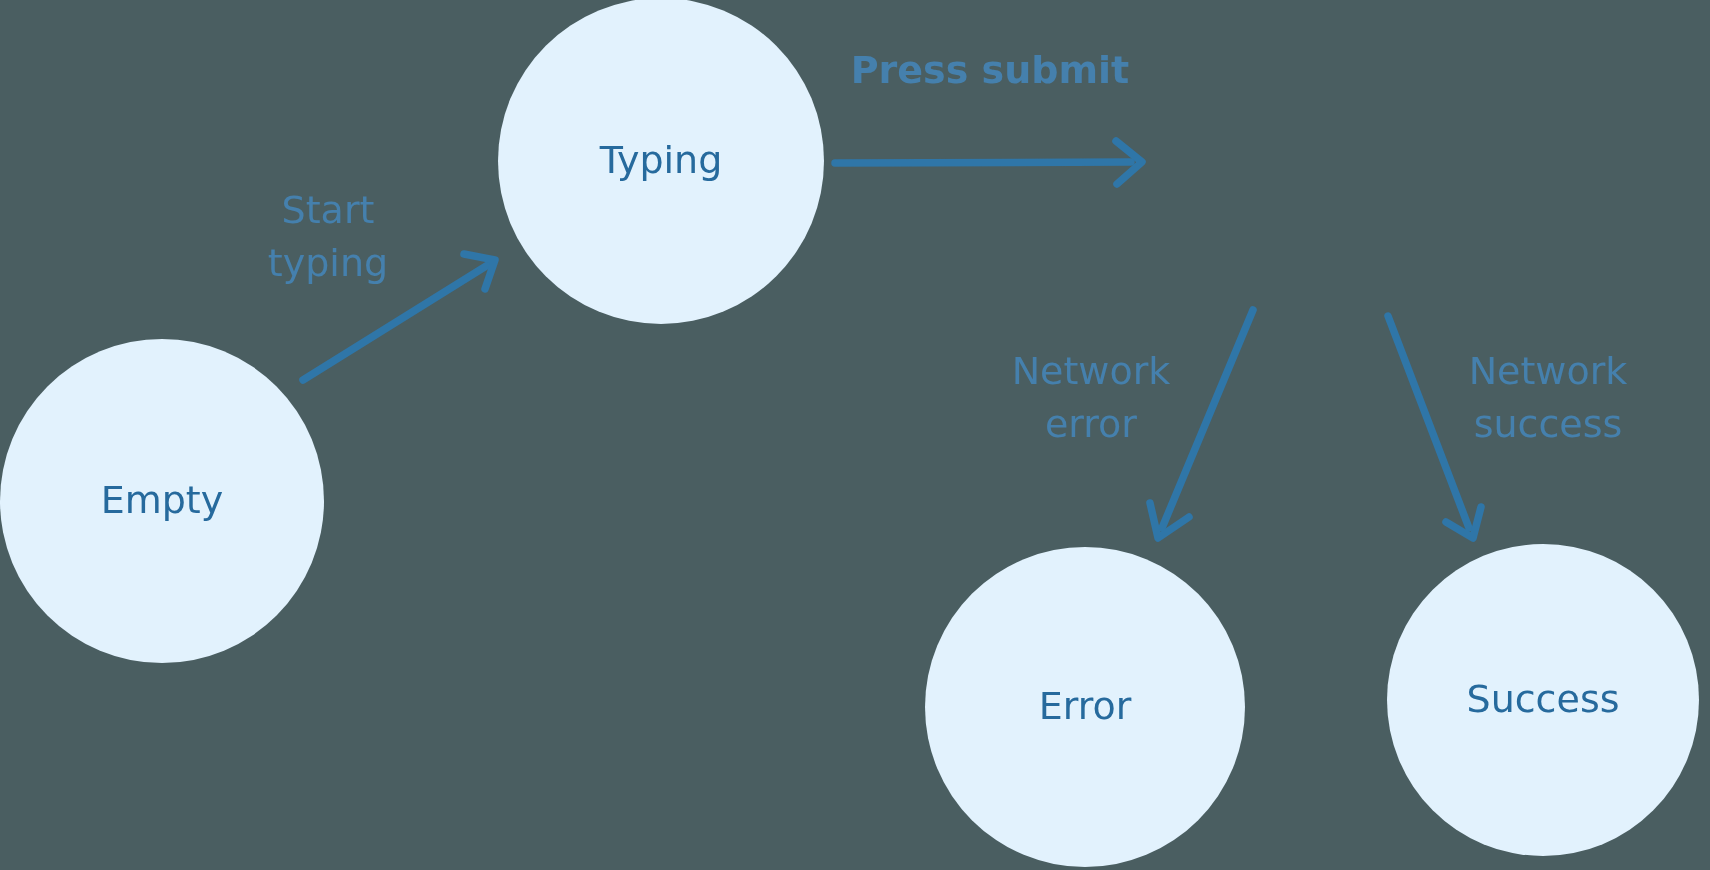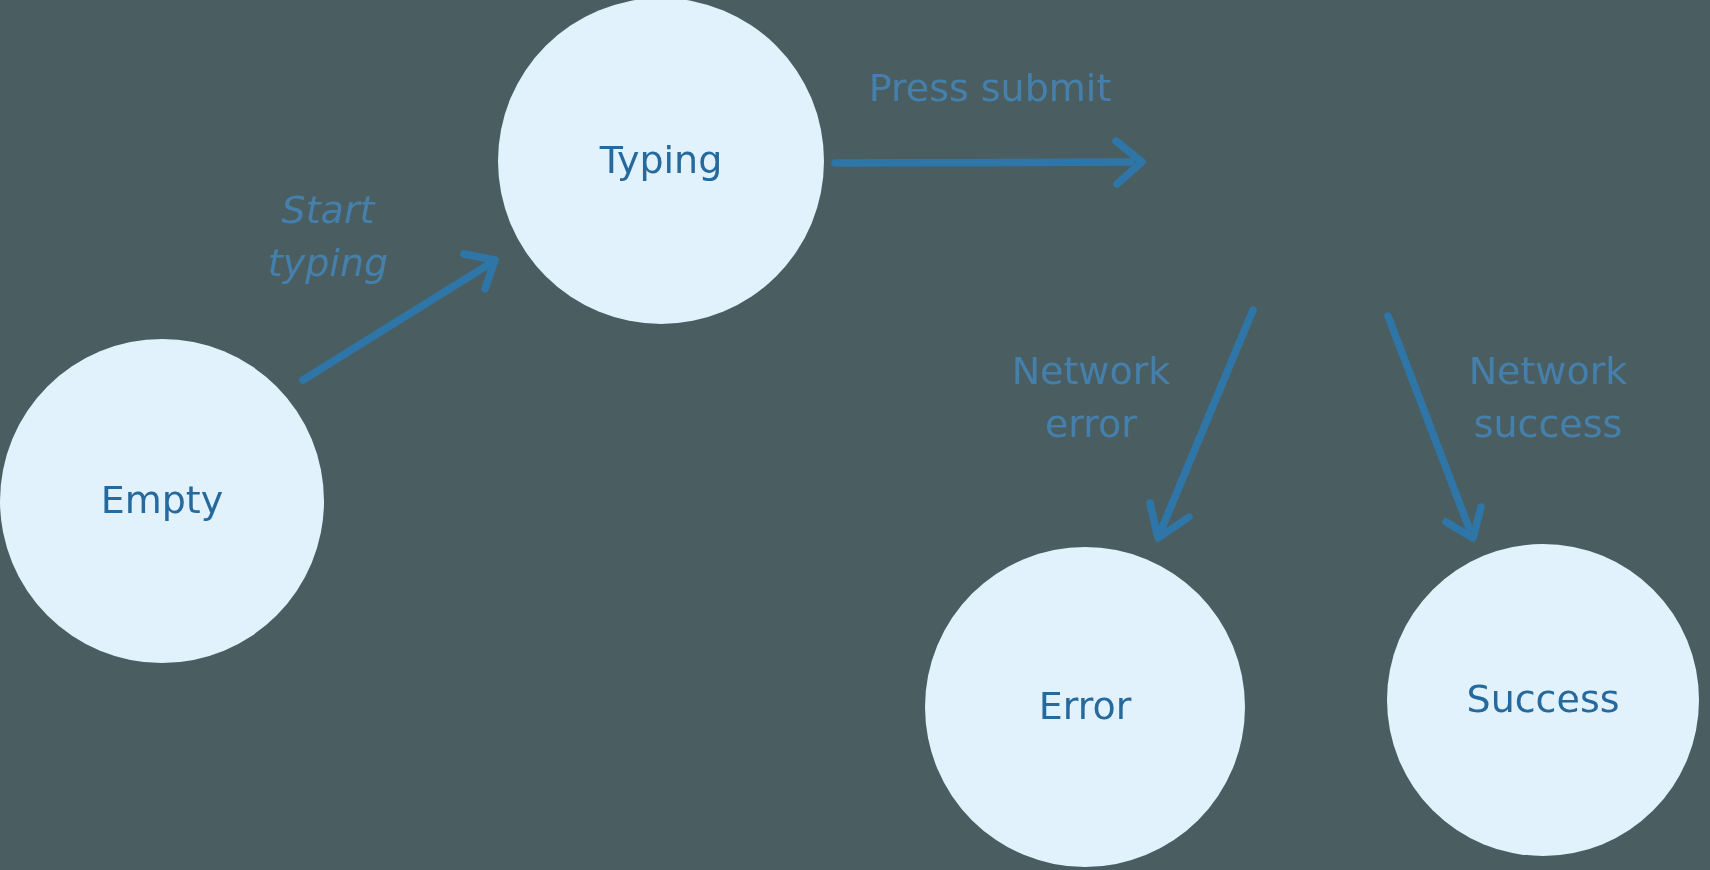--- a/index.html
+++ b/index.html
@@ -34,22 +34,22 @@
   .node-submitting{left:1166px;top:1px;width:324px;height:324px;}
   .node-error{left:925px;top:547px;width:320px;height:320px;}
   .node-success{left:1387px;top:544px;width:312px;height:312px;}
   .edge-label{
     position:absolute;transform:translate(-50%,-50%);
     color:var(--edge-label);
     font-size:38px;line-height:53px;
     text-align:center;white-space:nowrap;
   }
   .edge-label span{display:block;}
-  .lbl-start-typing{left:328px;top:237px;font-style:italic;}
-  .lbl-press-submit{left:990px;top:88px;}
+  .lbl-start-typing{left:328px;top:237px;}
+  .lbl-press-submit{left:990px;top:70px;font-weight:bold;}
   .lbl-network-error{left:1091px;top:398px;}
   .lbl-network-success{left:1548px;top:398px;}
 </style>
 </head>
 <body>
 
 <div class="canvas">
 
   <svg class="edges" viewBox="0 0 1710 870" xmlns="http://www.w3.org/2000/svg">
     <g>

